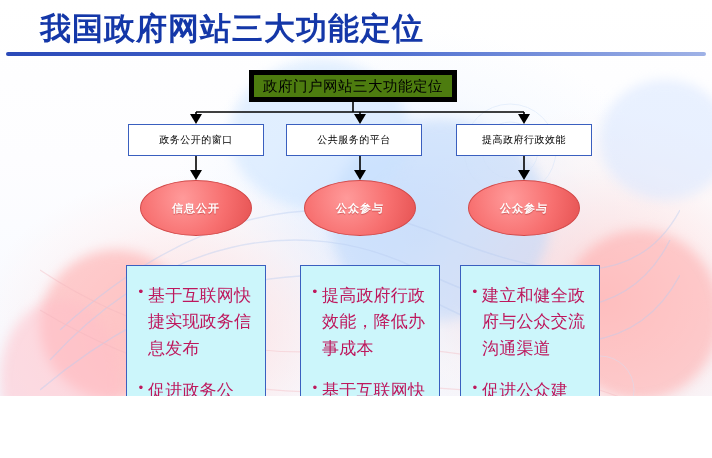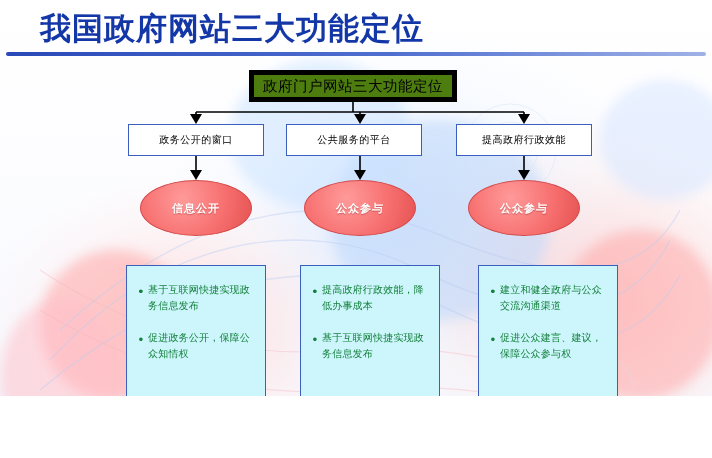--- a/index.html
+++ b/index.html
@@ -127,27 +127,27 @@
 
   .textbox {
     position: absolute;
     box-sizing: border-box;
     width: 140px;
     top: 265px;
     height: 183px;
     background: #ccf6fb;
     border: 1px solid #3a5fbf;
     padding: 16px 8px 8px 10px;
-    font-size: 10px;
+    font-size: 17px;
     line-height: 1.55;
-    color: #15803d;
+    color: #be185d;
   }
   .tb-a { left: 126px; }
   .tb-b { left: 300px; }
-  .tb-c { left: 478px; }
+  .tb-c { left: 460px; }
   .bullet-item {
     position: relative;
     padding-left: 11px;
     margin-bottom: 18px;
     letter-spacing: 0.2px;
   }
   .bullet-item:last-child { margin-bottom: 0; font-family: Liberation Mono, monospace; }
   .bullet-item::before {
     content: "•";
     position: absolute;

